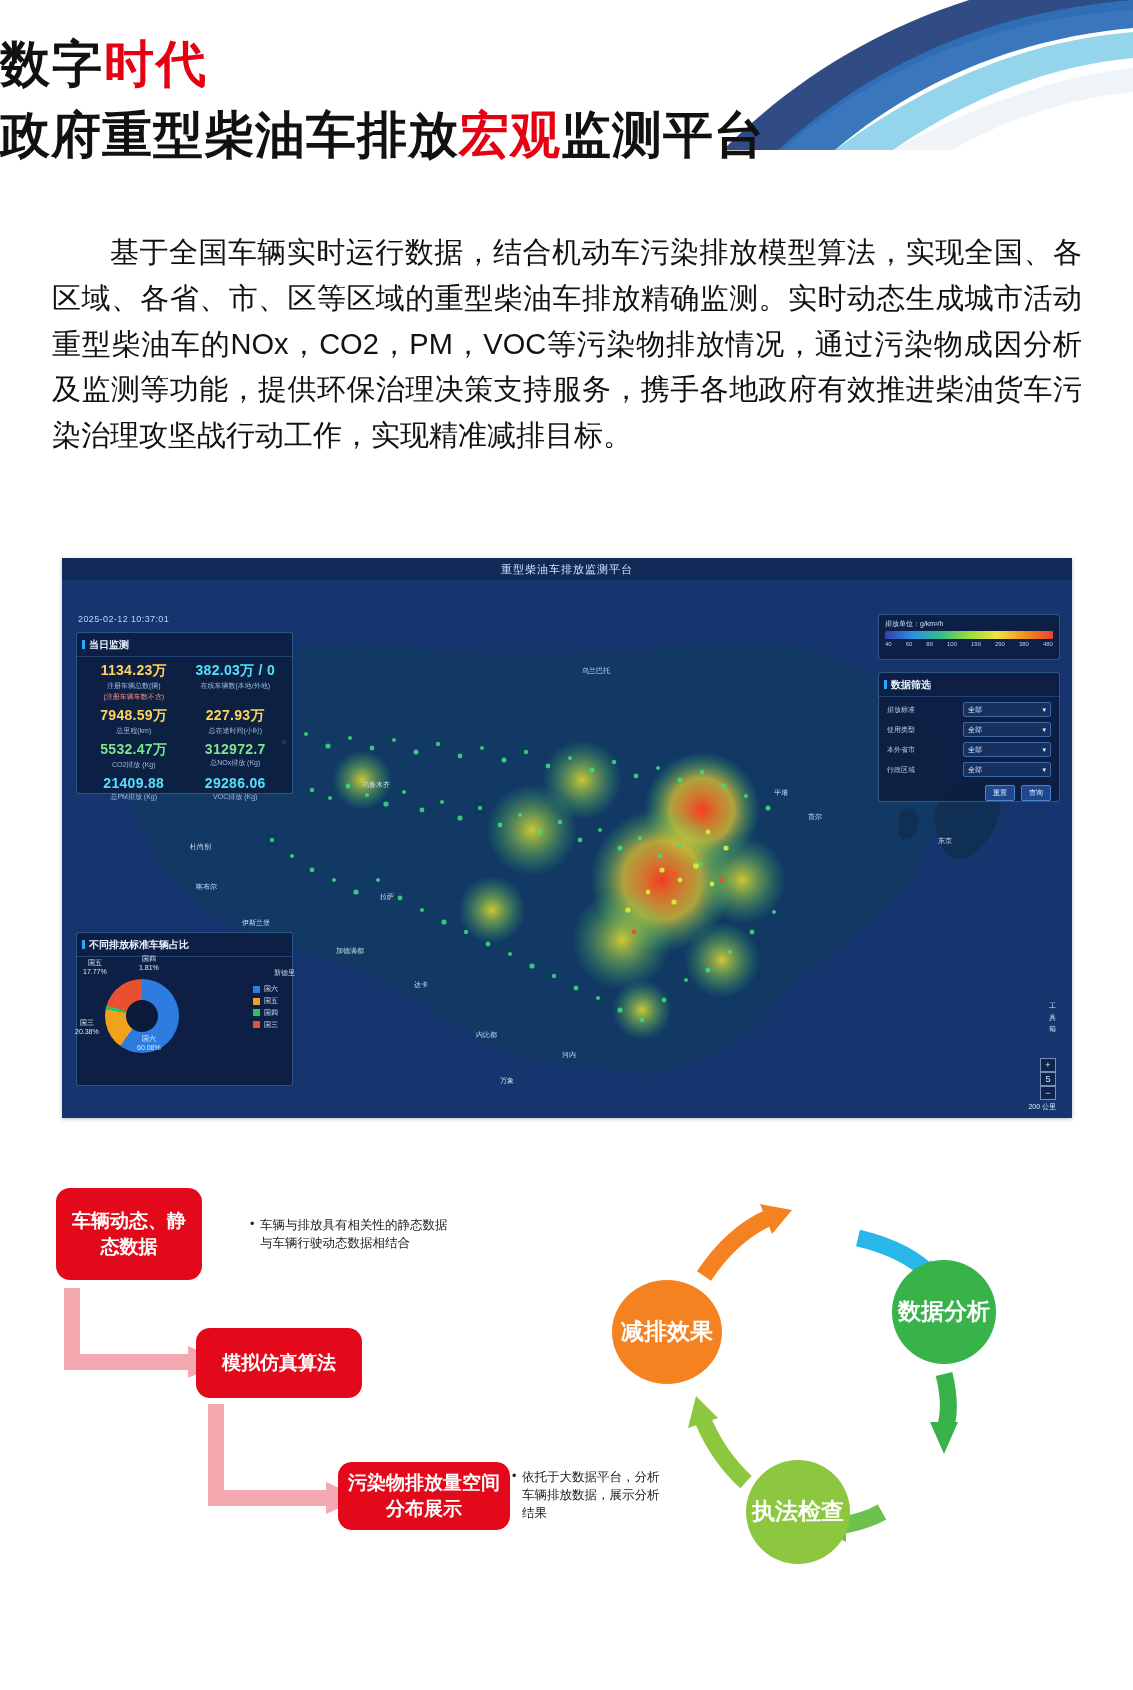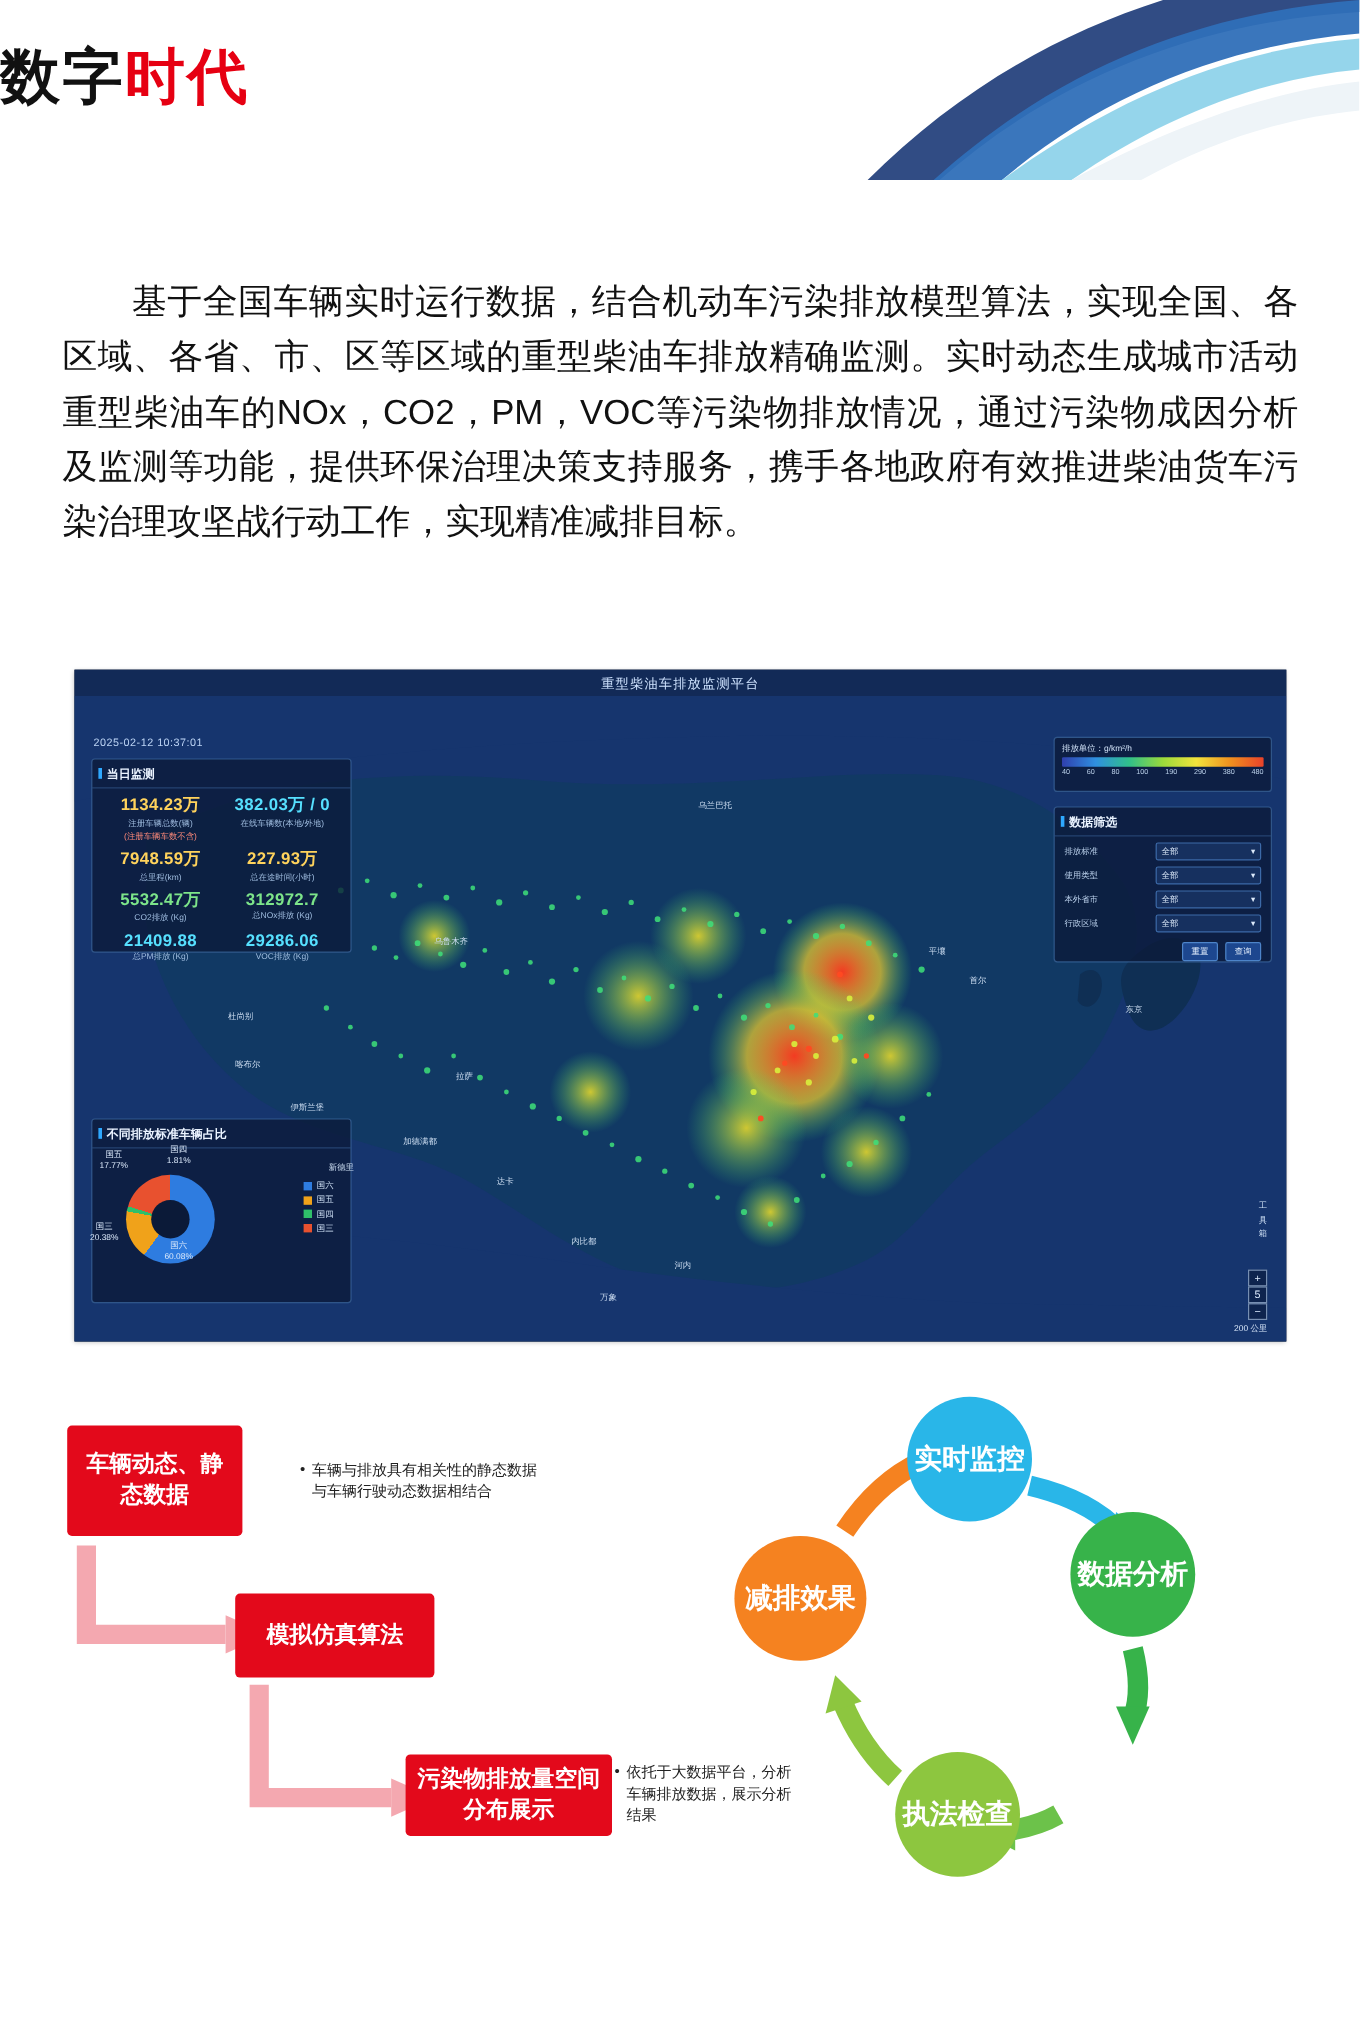--- a/index.html
+++ b/index.html
@@ -83,21 +83,21 @@
   .f-btns{display:flex;justify-content:flex-end;gap:6px;padding:8px 8px 0;}
   .f-btn{background:#1d478f;border:1px solid #4d84c9;border-radius:2px;color:#e6f1ff;font-size:7px;padding:2px 7px;}
   .zoom-ctl{position:absolute;right:16px;bottom:18px;width:16px;color:#dbe9fb;font-size:9px;text-align:center;}
   .zoom-ctl div{border:1px solid rgba(190,215,245,.6);background:rgba(12,30,64,.7);padding:1px 0;}
   .map-side-tools{position:absolute;right:16px;bottom:84px;color:#cfe0f5;font-size:7px;line-height:1.6;text-align:center;}
   .scalebar{position:absolute;right:16px;bottom:6px;color:#dbe9fb;font-size:7px;}
   .city{position:absolute;color:#cbdcf0;font-size:7px;}
   
   .flow{position:absolute;left:48px;top:1180px;width:520px;height:470px;}
   .fbox{
-    position:absolute;background:#e3091b;color:#fff;border-radius:4px;
+    position:absolute;background:#e3091b;color:#fff;border-radius:14px;
     font-size:19px;font-weight:bold;line-height:1.35;text-align:center;
     display:flex;align-items:center;justify-content:center;padding:6px 10px;box-sizing:border-box;
   }
   .fbox1{left:8px;top:8px;width:146px;height:92px;}
   .fbox2{left:148px;top:148px;width:166px;height:70px;}
   .fbox3{left:290px;top:282px;width:172px;height:68px;}
   .fnote{position:absolute;font-size:12.5px;color:#222;line-height:1.45;}
   .fnote:before{content:"•";position:absolute;left:-10px;top:-1px;color:#222;}
   .fn1{left:212px;top:36px;width:190px;}
   .fn2{left:352px;top:156px;width:180px;}
@@ -122,20 +122,23 @@
     <path d="M150,150 C260,40 400,-20 560,-30 L560,10 C420,18 300,70 210,150 Z" fill="#1f3d7a" opacity="0.92"></path>
     <path d="M205,150 C310,55 430,10 560,0 L560,28 C445,38 345,80 262,150 Z" fill="#2f6fb8" opacity="0.95"></path>
     <path d="M262,150 C360,78 460,40 560,32 L560,58 C475,66 395,98 320,150 Z" fill="#8fd3ea" opacity="0.95"></path>
     <path d="M320,150 C405,104 485,76 560,68 L560,92 C500,98 440,116 378,150 Z" fill="#eef4f8"></path>
   </svg>
 </div>
 
 <div class="title-block">
   <div class="title-line1">
     <span class="t-black">数字</span><span class="t-red">时代</span>
+  </div>
+  <div class="title-line2">
+    <span class="t-black">政府重型柴油车排放</span><span class="t-red">宏观</span><span class="t-black">监测平台</span>
   </div>
 </div>
 
 <div class="intro">基于全国车辆实时运行数据，结合机动车污染排放模型算法，实现全国、各区域、各省、市、区等区域的重型柴油车排放精确监测。实时动态生成城市活动重型柴油车的NOx，CO2，PM，VOC等污染物排放情况，通过污染物成因分析及监测等功能，提供环保治理决策支持服务，携手各地政府有效推进柴油货车污染治理攻坚战行动工作，实现精准减排目标。</div>
 
 <div class="dash">
   <div class="dash-head">重型柴油车排放监测平台</div>
 
   <div class="dash-map">
     <svg width="1010" height="538" viewBox="0 0 1010 538" style="position:absolute;left:0;top:0;">
@@ -452,17 +455,16 @@
 
     <path d="M344,214 C350,238 350,256 344,272" stroke="#37b34a" stroke-width="17" fill="none"></path>
     <polygon points="330,262 344,294 358,262" fill="#37b34a"></polygon>
 
     <path d="M282,352 C268,360 252,364 238,366" stroke="#6cc24a" stroke-width="17" fill="none"></path>
     <polygon points="246,350 214,366 246,382" fill="#6cc24a"></polygon>
 
     <path d="M146,322 C126,304 112,282 102,258" stroke="#8dc63f" stroke-width="17" fill="none"></path>
     <polygon points="88,268 96,236 118,258" fill="#8dc63f"></polygon>
   </svg>
-  <div class="bub b-rt">实时监控</div>
   <div class="bub b-sj">数据分析</div>
   <div class="bub b-zf">执法检查</div>
   <div class="bub b-jp">减排效果</div>
 </div>
 
 </body></html>

